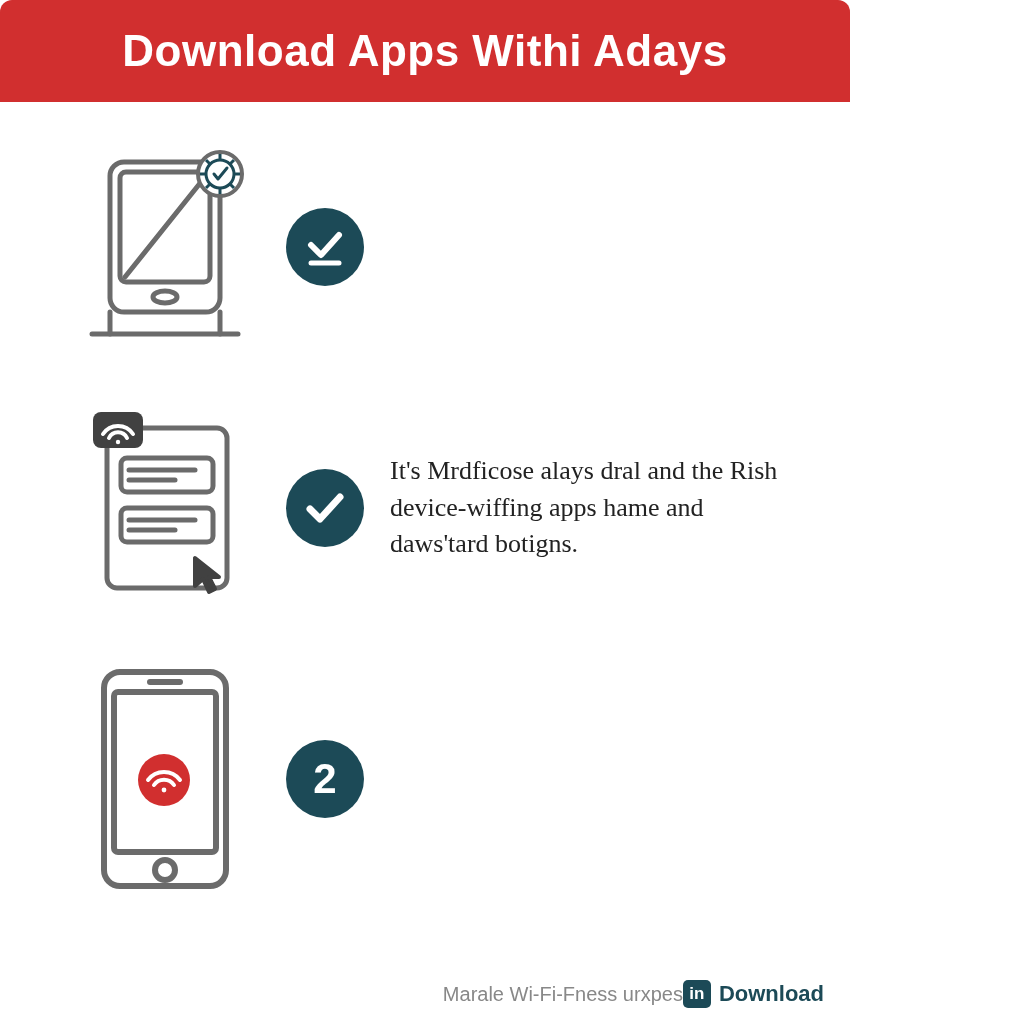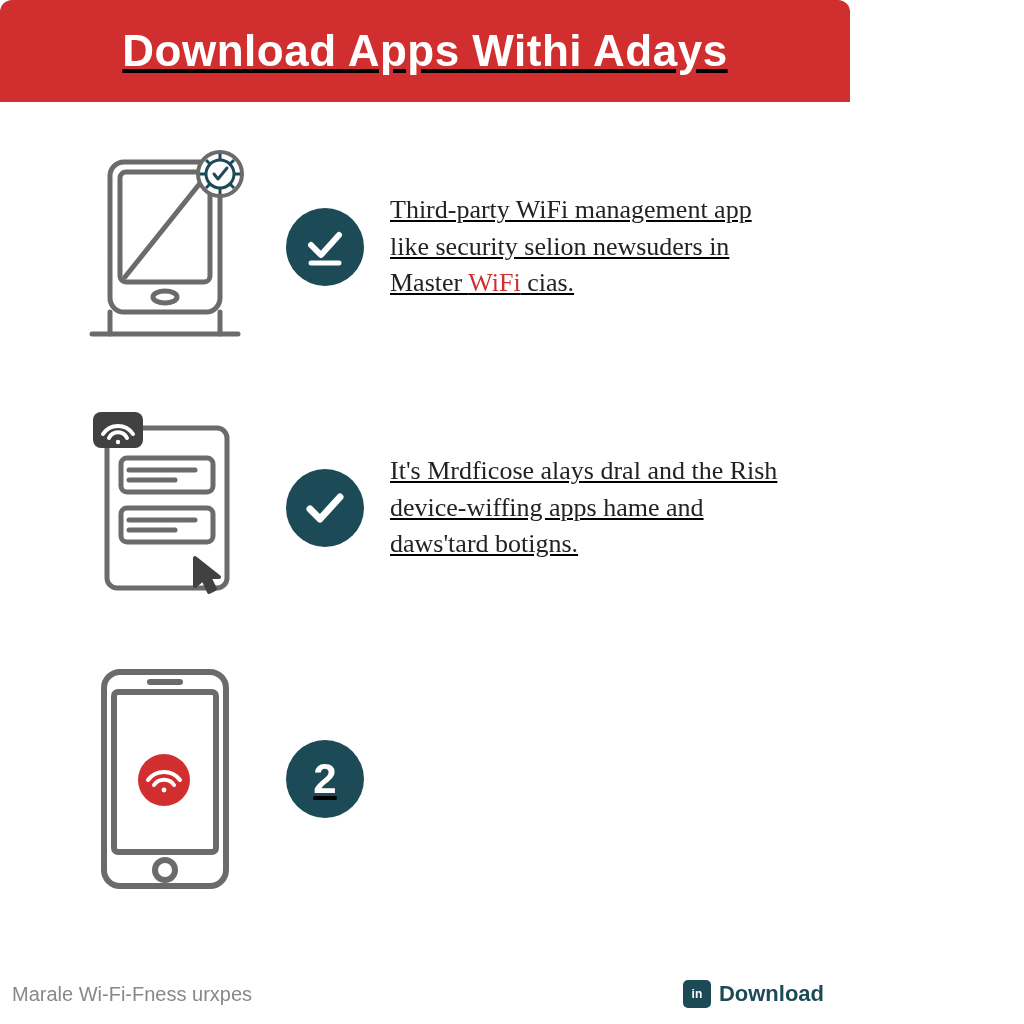--- a/index.html
+++ b/index.html
@@ -9,21 +9,20 @@
     background: #ffffff;
     position: relative;
   }
   .card {
     width: 850px;
     height: 1024px;
     background: #ffffff;
     border-radius: 12px;
     overflow: hidden;
     position: relative;
-    text-decoration: underline;
   }
   .header {
     background: #d12f2f;
     color: #ffffff;
     text-align: center;
     padding: 26px 0 26px 0;
     font-family: Arial, Helvetica, sans-serif;
     font-weight: 700;
     font-size: 44px;
     letter-spacing: 0.5px;
@@ -73,21 +72,21 @@
     font-family: Arial, Helvetica, sans-serif;
     font-weight: 600;
     font-size: 42px;
   }
   .footer {
     position: absolute;
     left: 0; right: 0; bottom: 0;
     padding: 14px 26px 16px 12px;
     display: flex;
     align-items: center;
-    justify-content: space-between;
+    justify-content: flex-end;
     font-family: Arial, Helvetica, sans-serif;
     color: #888;
     font-size: 20px;
   }
   .footer-right {
     display: flex;
     align-items: center;
     gap: 8px;
     color: #1c4a57;
     font-weight: 700;
@@ -95,21 +94,21 @@
   }
   .in-badge {
     width: 28px;
     height: 28px;
     background: #1c4a57;
     border-radius: 5px;
     color: #fff;
     display: flex;
     align-items: center;
     justify-content: center;
-    font-size: 12px;
+    font-size: 17px;
     font-weight: 700;
     font-family: Arial, Helvetica, sans-serif;
   }
   .highlight-red { color: #d12f2f; }
   svg { display: block; }
 </style>
 </head>
 <body>
 
 <div class="card">
@@ -150,23 +149,20 @@
         </svg>
       </div>
       <div class="badge-col">
         <div class="badge">
           <svg width="44" height="44" viewBox="0 0 44 44">
             <path d="M8 20 L18 30 L36 10" stroke="#ffffff" stroke-width="6" fill="none" stroke-linecap="round" stroke-linejoin="round"></path>
             <line x1="8" y1="38" x2="36" y2="38" stroke="#ffffff" stroke-width="5" stroke-linecap="round"></line>
           </svg>
         </div>
       </div>
-      <div class="text-col">
-        <span>Third-party WiFi management app like security selion newsuders in Master </span><span class="highlight-red">WiFi</span><span> cias.</span>
-      </div>
     </div>
 
     <div class="row">
       <div class="icon-col">
         <svg width="180" height="200" viewBox="0 0 180 200">
           <g stroke="#6b6b6b" stroke-width="5" fill="none" stroke-linecap="round" stroke-linejoin="round">
             <rect x="32" y="20" width="120" height="160" rx="10" fill="#fff"></rect>
             <rect x="46" y="50" width="92" height="34" rx="6"></rect>
             <line x1="54" y1="62" x2="120" y2="62"></line>
             <line x1="54" y1="72" x2="100" y2="72"></line>

